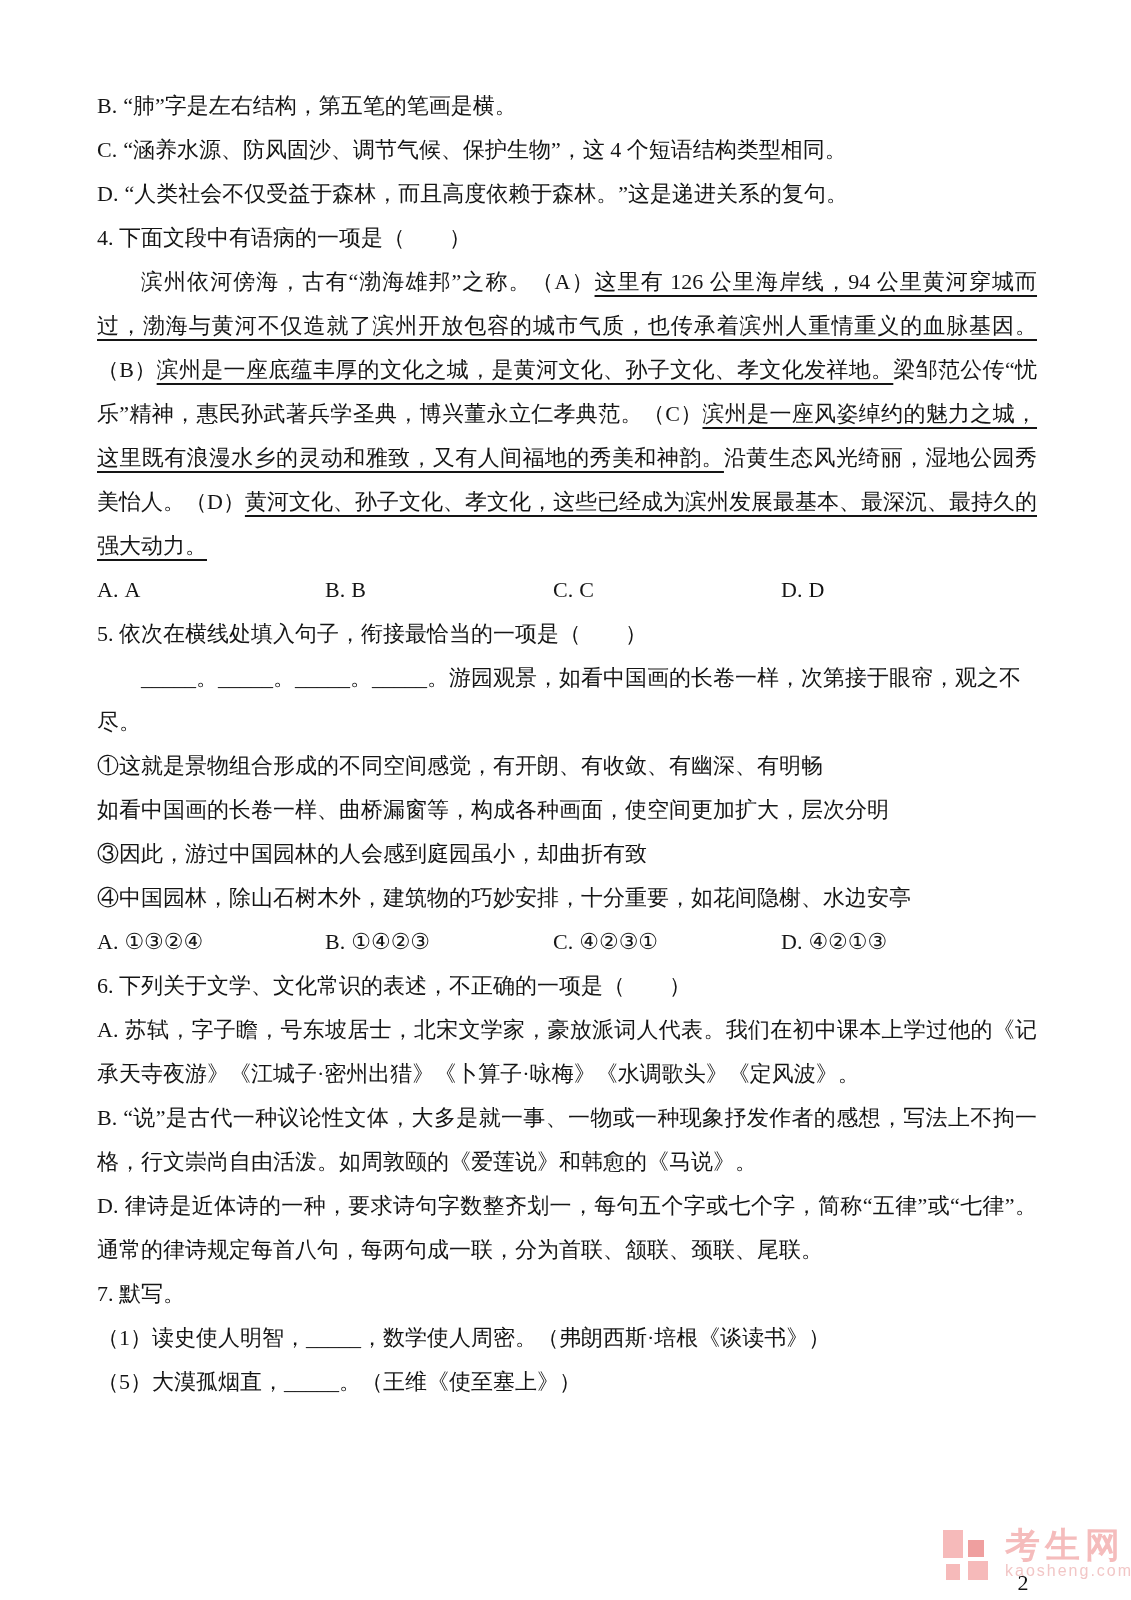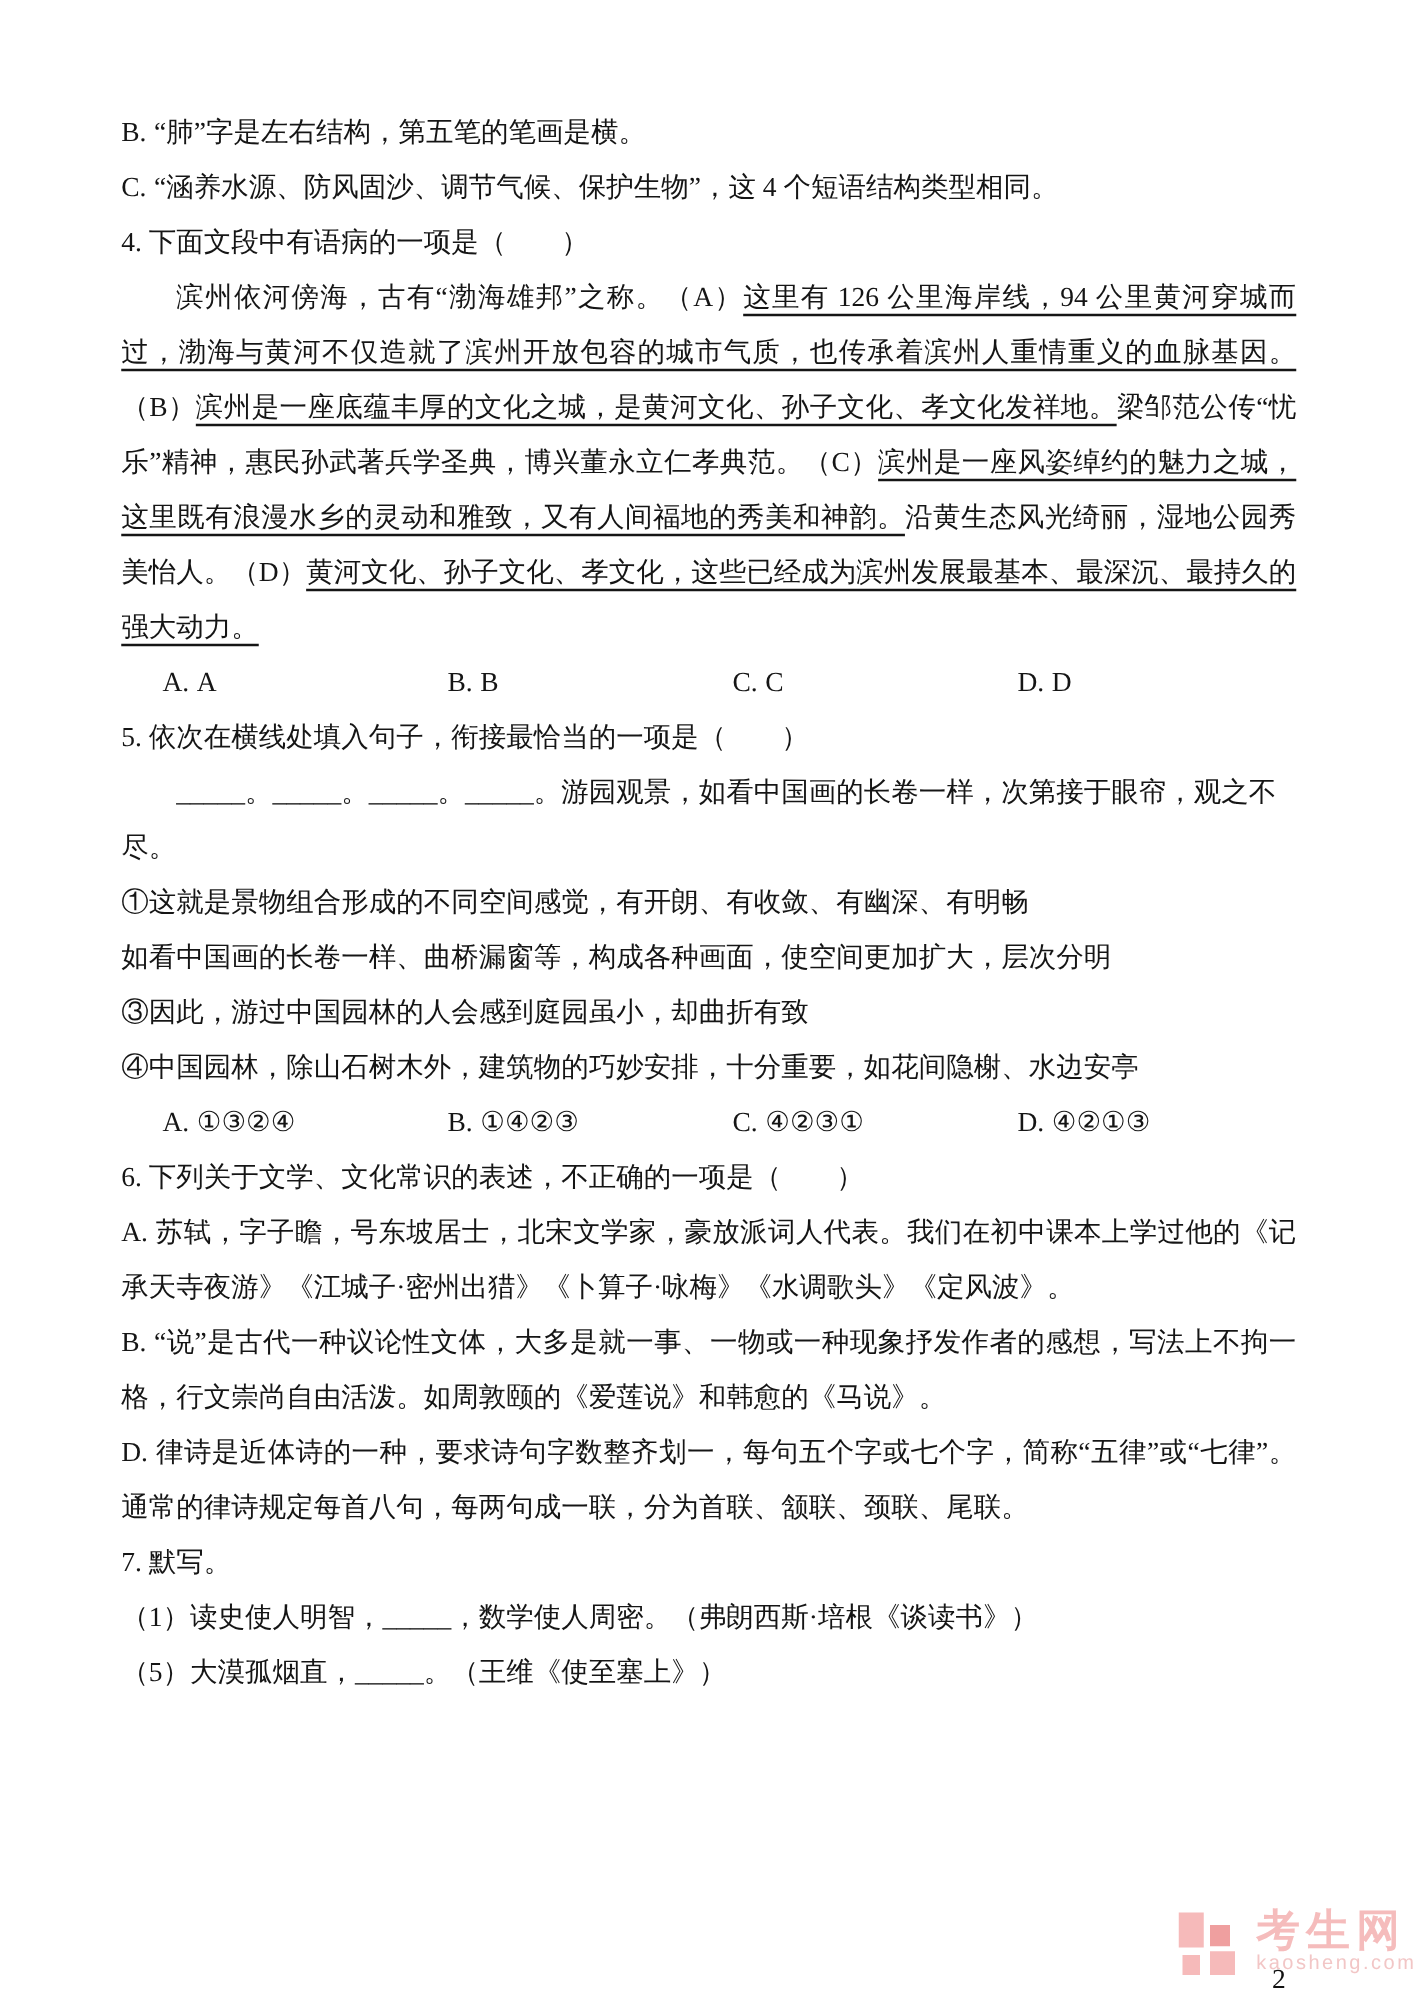--- a/index.html
+++ b/index.html
@@ -32,21 +32,20 @@
   .indent { text-indent: 44px; }
   .ul {
     text-decoration: underline;
     text-underline-offset: 6px;
     text-decoration-thickness: 1.5px;
   }
   .optrow {
     display: flex;
     line-height: 44px;
     min-height: 44px;
-    margin-left: 33px;
   }
   .optrow .cell { width: 228px; }
   .optrow .cell:last-child { width: auto; }
   .optlabel { margin-right: 6px; }
   .footer-watermark {
     position: absolute;
     left: 943px;
     top: 1528px;
     display: flex;
     align-items: flex-start;
@@ -94,20 +93,23 @@
 
 <div class="page">
   <div class="content">
 
     <div class="line">
       <span class="optlabel">B.</span><span>“肺”字是左右结构，第五笔的笔画是横。</span>
     </div>
     <div class="line">
       <span class="optlabel">C.</span><span>“涵养水源、防风固沙、调节气候、保护生物”，这 4 个短语结构类型相同。</span>
     </div>
+    <div class="line">
+      <span class="optlabel">D.</span><span>“人类社会不仅受益于森林，而且高度依赖于森林。”这是递进关系的复句。</span>
+    </div>
 
     <div class="line">4. 下面文段中有语病的一项是（　　）</div>
     <p class="para indent"><span>滨州依河傍海，古有“渤海雄邦”之称。（A）</span><span class="ul">这里有 126 公里海岸线，94 公里黄河穿城而过，渤海与黄河不仅造就了滨州开放包容的城市气质，也传承着滨州人重情重义的血脉基因。</span><span>（B）</span><span class="ul">滨州是一座底蕴丰厚的文化之城，是黄河文化、孙子文化、孝文化发祥地。</span><span>梁邹范公传“忧乐”精神，惠民孙武著兵学圣典，博兴董永立仁孝典范。（C）</span><span class="ul">滨州是一座风姿绰约的魅力之城，这里既有浪漫水乡的灵动和雅致，又有人间福地的秀美和神韵。</span><span>沿黄生态风光绮丽，湿地公园秀美怡人。（D）</span><span class="ul">黄河文化、孙子文化、孝文化，这些已经成为滨州发展最基本、最深沉、最持久的强大动力。</span></p>
     <div class="optrow">
       <div class="cell"><span class="optlabel">A.</span><span>A</span></div>
       <div class="cell"><span class="optlabel">B.</span><span>B</span></div>
       <div class="cell"><span class="optlabel">C.</span><span>C</span></div>
       <div class="cell"><span class="optlabel">D.</span><span>D</span></div>
     </div>
 

